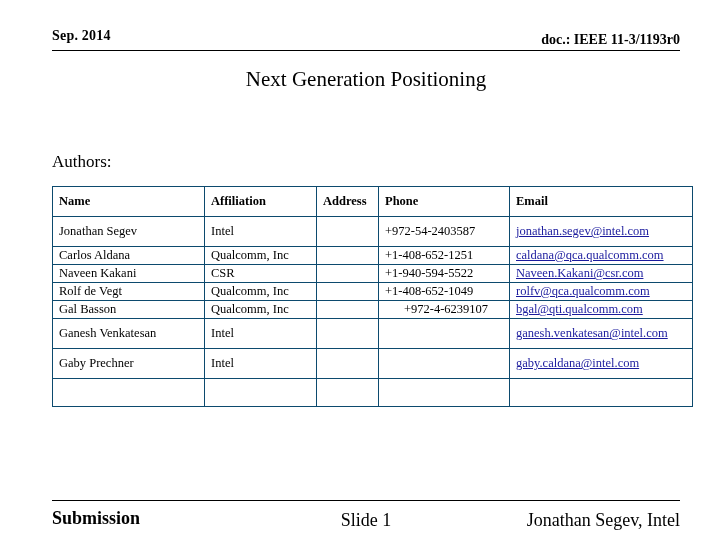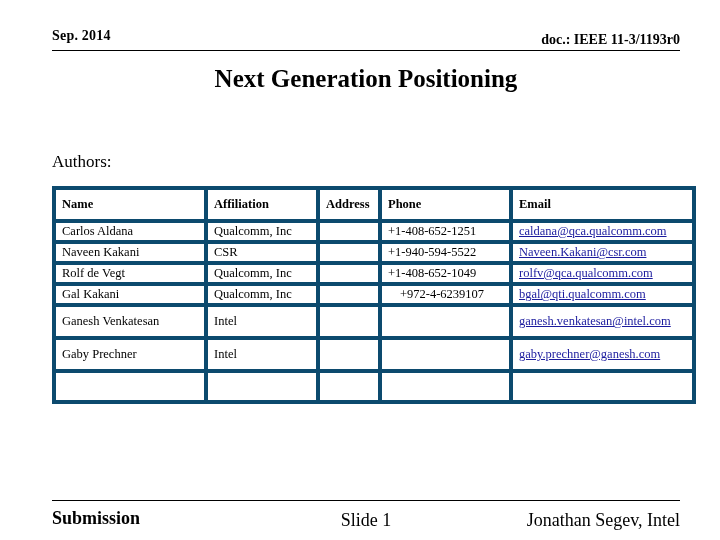--- a/index.html
+++ b/index.html
@@ -54,22 +54,22 @@
   }
   
   .title-block {
     position: absolute;
     left: 52px;
     top: 60px;
     width: 628px;
     text-align: center;
   }
   .title-line {
-    font-size: 25px;
-    font-weight: bold;
+    font-size: 21px;
+    font-weight: normal;
     line-height: 38px;
     white-space: nowrap;
   }
   
   .authors-label {
     position: absolute;
     left: 52px;
     top: 152px;
     font-size: 17px;
   }
@@ -77,21 +77,21 @@
   .tbl {
     position: absolute;
     left: 52px;
     top: 186px;
     width: 640px;
     border-collapse: collapse;
     table-layout: fixed;
     font-size: 12.5px;
   }
   .tbl td, .tbl th {
-    border: 4px solid #0c4a6e;
+    border: 1px solid #0c4a6e;
     padding: 0 0 0 6px;
     vertical-align: middle;
     text-align: left;
     font-weight: normal;
     height: 17px;
     overflow: hidden;
     white-space: nowrap;
   }
   .tbl th {
     font-weight: bold;
@@ -179,20 +179,29 @@
       <tr>
         <th>Name</th>
         <th>Affiliation</th>
         <th>Address</th>
         <th>Phone</th>
         <th>Email</th>
       </tr>
     </thead>
     <tbody>
 
+      <tr class="row-single">
+        <td>Jonathan Segev</td>
+        <td>Intel</td>
+        <td></td>
+        <td class="nowrap">+972-54-2403587</td>
+        <td>
+          <span class="email">jonathan.segev@intel.com</span>
+        </td>
+      </tr>
 
       <tr>
         <td>Carlos Aldana</td>
         <td>Qualcomm, Inc</td>
         <td></td>
         <td class="nowrap">+1-408-652-1251</td>
         <td>
           <span class="email">caldana@qca.qualcomm.com</span>
         </td>
       </tr>
@@ -208,24 +217,24 @@
       <tr>
         <td>Rolf de Vegt</td>
         <td>Qualcomm, Inc</td>
         <td></td>
         <td class="nowrap">+1-408-652-1049</td>
         <td>
           <span class="email">rolfv@qca.qualcomm.com</span>
         </td>
       </tr>
       <tr>
-        <td>Gal Kakani</td>
+        <td>Gal Basson</td>
         <td>Qualcomm, Inc</td>
         <td></td>
-        <td class="nowrap" style="padding-left:18px">+972-4-6239107</td>
+        <td class="nowrap" style="padding-left:25px">+972-4-6239107</td>
         <td>
           <span class="email">bgal@qti.qualcomm.com</span>
         </td>
       </tr>
 
       <tr class="row-single">
         <td class="cell-indent">Ganesh Venkatesan</td>
         <td>Intel</td>
         <td></td>
         <td></td>
@@ -233,21 +242,21 @@
           <span class="email">ganesh.venkatesan@intel.com</span>
         </td>
       </tr>
 
       <tr class="row-single">
         <td>Gaby Prechner</td>
         <td>Intel</td>
         <td></td>
         <td></td>
         <td>
-          <span class="email">gaby.prechner@ganesh.com</span>
+          <span class="email">gaby.caldana@intel.com</span>
         </td>
       </tr>
 
       <tr class="row-blank">
         <td></td>
         <td></td>
         <td></td>
         <td></td>
         <td></td>
       </tr>

